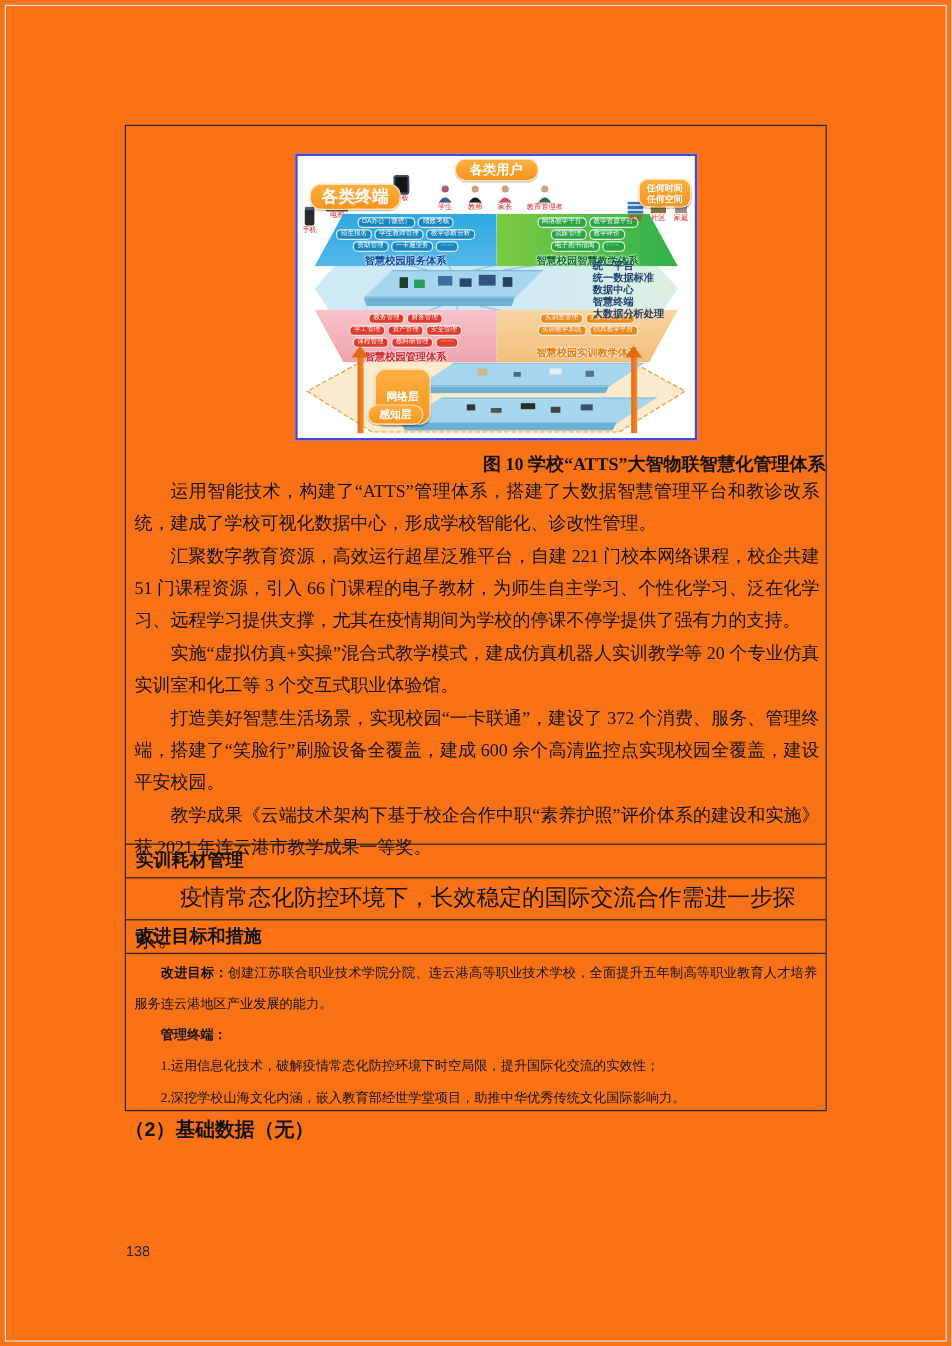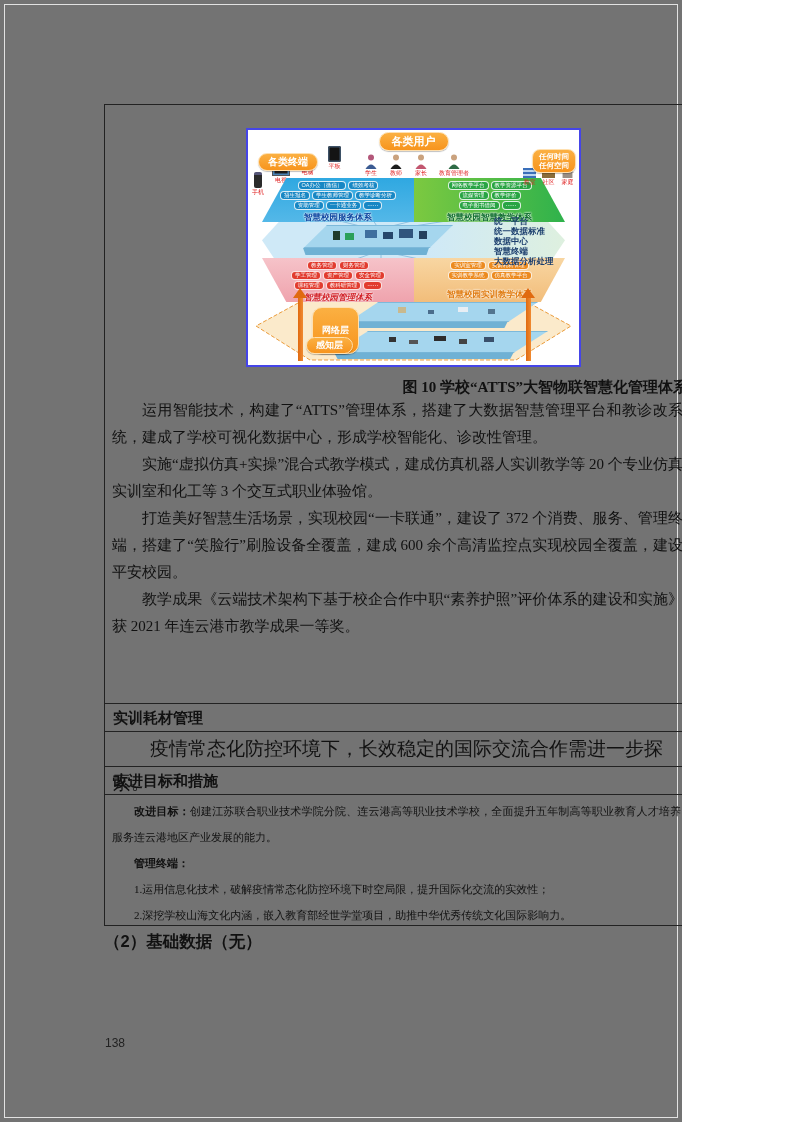--- a/index.html
+++ b/index.html
@@ -1,16 +1,16 @@
 <!DOCTYPE html>
 <html><head>
 <meta charset="utf-8">
 <style>
   html,body{margin:0;padding:0;background:#fff;}
-  .sheet{position:relative;width:682px;height:1122px;background:#737373;overflow:hidden;
+  .sheet{position:relative;width:793px;height:1122px;background:#f97316;overflow:hidden;
          font-family:"Liberation Serif","DejaVu Serif",serif;color:#111;}
   .sheet-frame{position:absolute;left:4px;top:4px;right:4px;bottom:4px;border:1px solid #e2e2e2;pointer-events:none;}
 
   
   .doc-table{position:absolute;left:104px;top:104px;width:583px;border:1px solid #222;}
   .cell{border-top:1px solid #222;}
   .cell:first-child{border-top:none;}
   .cell-main{position:relative;height:598px;}
   .cell-header{height:27px;line-height:27px;padding-left:8px;
                font-family:"Liberation Sans","DejaVu Sans",sans-serif;font-weight:bold;font-size:15px;}
@@ -31,21 +31,21 @@
                font-family:"Liberation Sans","DejaVu Sans",sans-serif;color:#222;}
 
   
   .figure-box{position:absolute;left:141px;top:23px;width:331px;height:235px;
               border:2px solid #4545e8;background:#fff;overflow:hidden;
               font-family:"Liberation Sans","DejaVu Sans",sans-serif;}
   .obadge{position:absolute;background:linear-gradient(180deg,#fbb042,#f7941d);color:#fff;
           font-weight:bold;border:1px solid #ffe0b0;border-radius:10px;text-align:center;
           box-shadow:0 1px 1px rgba(0,0,0,.25);z-index:6;white-space:nowrap;}
   .b-users{top:2px;left:50%;transform:translateX(-50%);font-size:11px;padding:1px 12px;}
-  .b-terms{top:23px;left:10px;font-size:10px;padding:1px 9px;}
+  .b-terms{top:23px;left:10px;font-size:14px;padding:1px 9px;}
   .b-anytime{top:19px;right:3px;font-size:7.5px;line-height:9px;padding:2px 6px;border-radius:8px;}
   .b-net{left:64px;top:177px;font-size:9px;padding:16px 9px;}
   .b-sense{left:58px;top:207px;font-size:9px;padding:1px 9px;}
 
   .ico-label{display:block;text-align:center;color:#e02020;font-size:6px;line-height:7px;margin-top:1px;white-space:nowrap;}
 
   .dev{position:absolute;text-align:center;}
   .dev-phone .shape{width:8px;height:13px;background:#2b2b2b;border-radius:2px;margin:0 auto;border-top:3px solid #557;}
   .dev-tv .shape{width:16px;height:10px;background:#1d1d1d;margin:0 auto;border:1px solid #555;box-shadow:inset 0 0 0 1.5px #4a84b8;}
   .dev-pc .shape{width:15px;height:10px;background:#3c3c3c;margin:0 auto;box-shadow:inset 0 0 0 1.5px #79a8cc;border-bottom:2px solid #888;}
@@ -75,21 +75,21 @@
   .prow{display:flex;gap:2px;justify-content:center;margin-top:1px;}
   .pill{font-size:5.5px;line-height:7px;color:#fff;padding:0 3px;border-radius:4px;white-space:nowrap;border:0.5px solid rgba(255,255,255,.85);}
   .p-blue{background:#1787c4;}
   .p-green{background:#28a443;}
   .p-red{background:#e23b2e;}
   .p-orange{background:#ec8a1e;}
   .band-label{font-size:8.5px;font-weight:bold;margin-top:2px;white-space:nowrap;
               text-shadow:0 0 2px #fff,0 0 2px #fff;}
   .l-blue{color:#0d47a1;}
   .l-green{color:#0e6e2d;}
-  .l-red{color:#d2232a;font-style:italic;}
+  .l-red{color:#d2232a;}
   .l-orangetxt{color:#e07b10;}
 
   .features{position:absolute;left:246px;top:86px;width:80px;z-index:4;
             color:#1c3f6e;font-size:8.5px;line-height:10px;font-weight:bold;}
 
   .plat{position:absolute;z-index:2;}
   .plat .top{position:absolute;left:0;top:0;width:100%;height:78%;background:#a5d6ee;
              clip-path:polygon(16% 0,100% 0,84% 100%,0 100%);box-shadow:inset 0 0 0 1px #7db9da;}
   .plat .edge{position:absolute;left:0;bottom:0;width:84%;height:24%;background:#6fb1d4;
               clip-path:polygon(0 0,100% 0,98% 100%,2% 100%);}
@@ -310,20 +310,21 @@
         <div class="obadge b-sense">感知层</div>
 
         <div class="arrow arrow-l"></div>
         <div class="arrow arrow-r"></div>
       </div>
 
       <div class="fig-caption">图 10  学校“ATTS”大智物联智慧化管理体系</div>
 
       <div class="text-block">
         <p>运用智能技术，构建了“ATTS”管理体系，搭建了大数据智慧管理平台和教诊改系统，建成了学校可视化数据中心，形成学校智能化、诊改性管理。</p>
+        <p>汇聚数字教育资源，高效运行超星泛雅平台，自建 221 门校本网络课程，校企共建 51 门课程资源，引入 66 门课程的电子教材，为师生自主学习、个性化学习、泛在化学习、远程学习提供支撑，尤其在疫情期间为学校的停课不停学提供了强有力的支持。</p>
         <p>实施“虚拟仿真+实操”混合式教学模式，建成仿真机器人实训教学等 20 个专业仿真实训室和化工等 3 个交互式职业体验馆。</p>
         <p>打造美好智慧生活场景，实现校园“一卡联通”，建设了 372 个消费、服务、管理终端，搭建了“笑脸行”刷脸设备全覆盖，建成 600 余个高清监控点实现校园全覆盖，建设平安校园。</p>
         <p>教学成果《云端技术架构下基于校企合作中职“素养护照”评价体系的建设和实施》获 2021 年连云港市教学成果一等奖。</p>
       </div>
     </div>
 
     <div class="cell cell-header">实训耗材管理</div>
 
     <div class="cell cell-body">
       <p>疫情常态化防控环境下，长效稳定的国际交流合作需进一步探索。</p>

